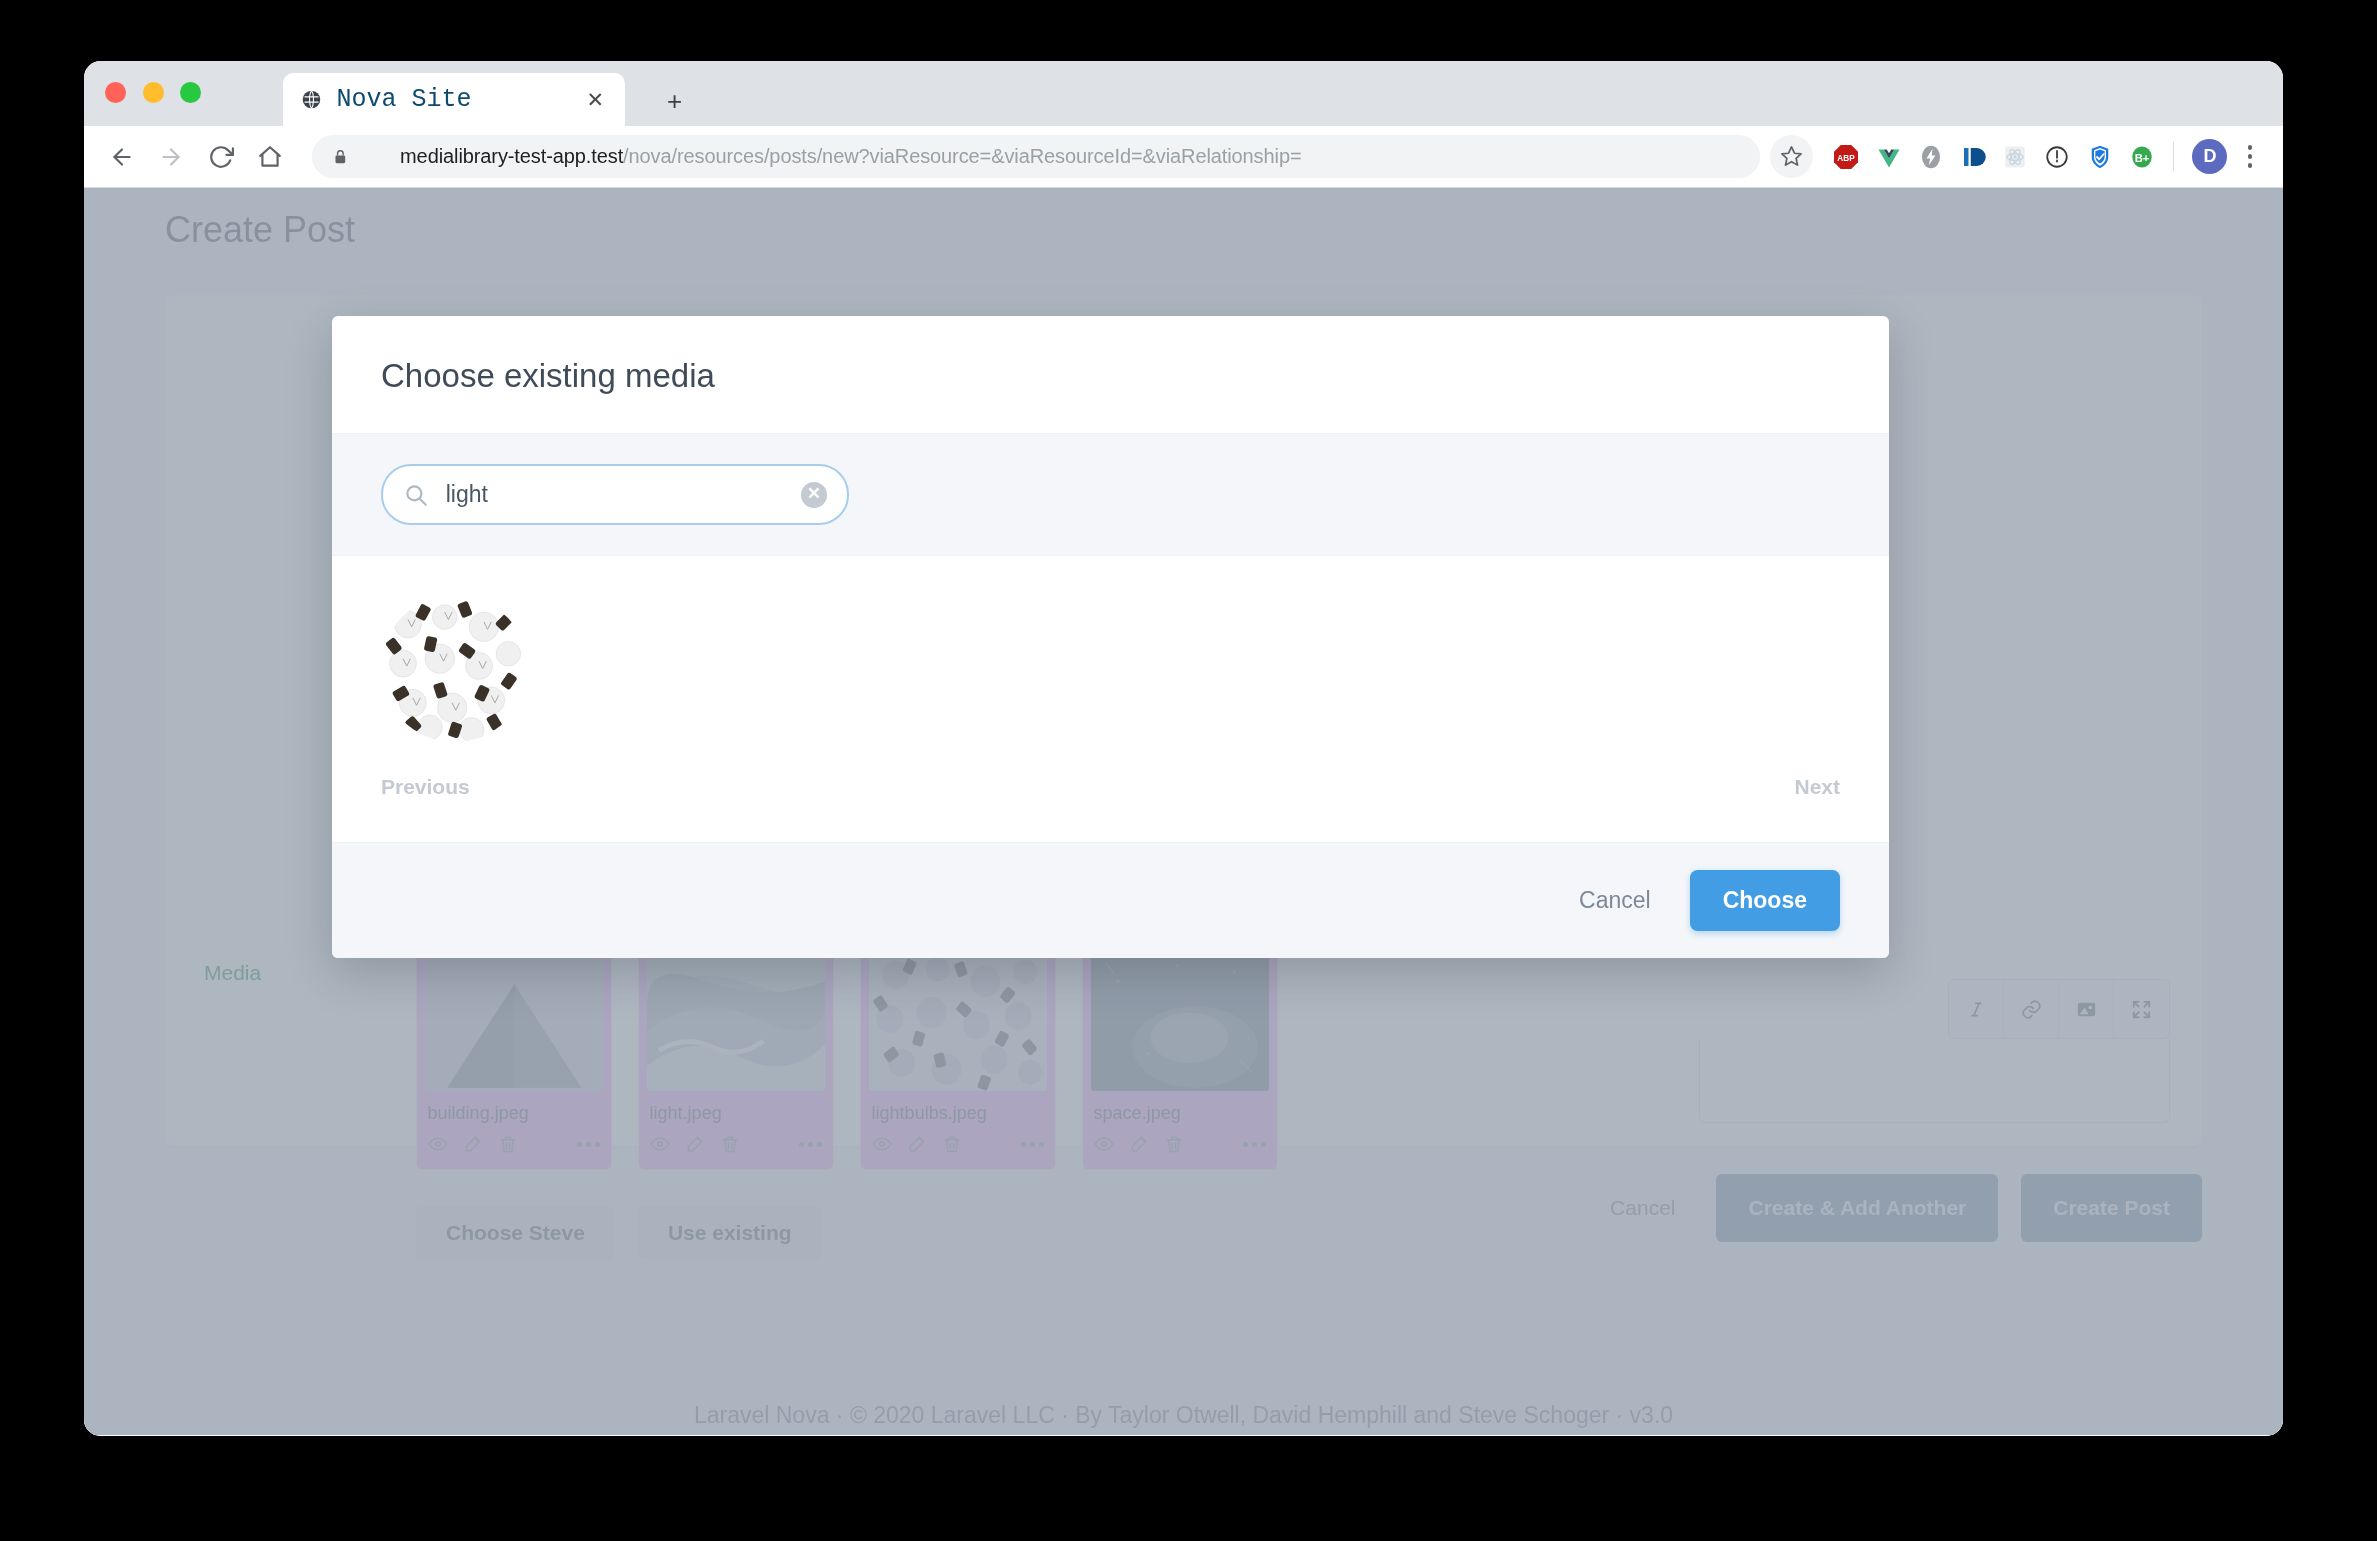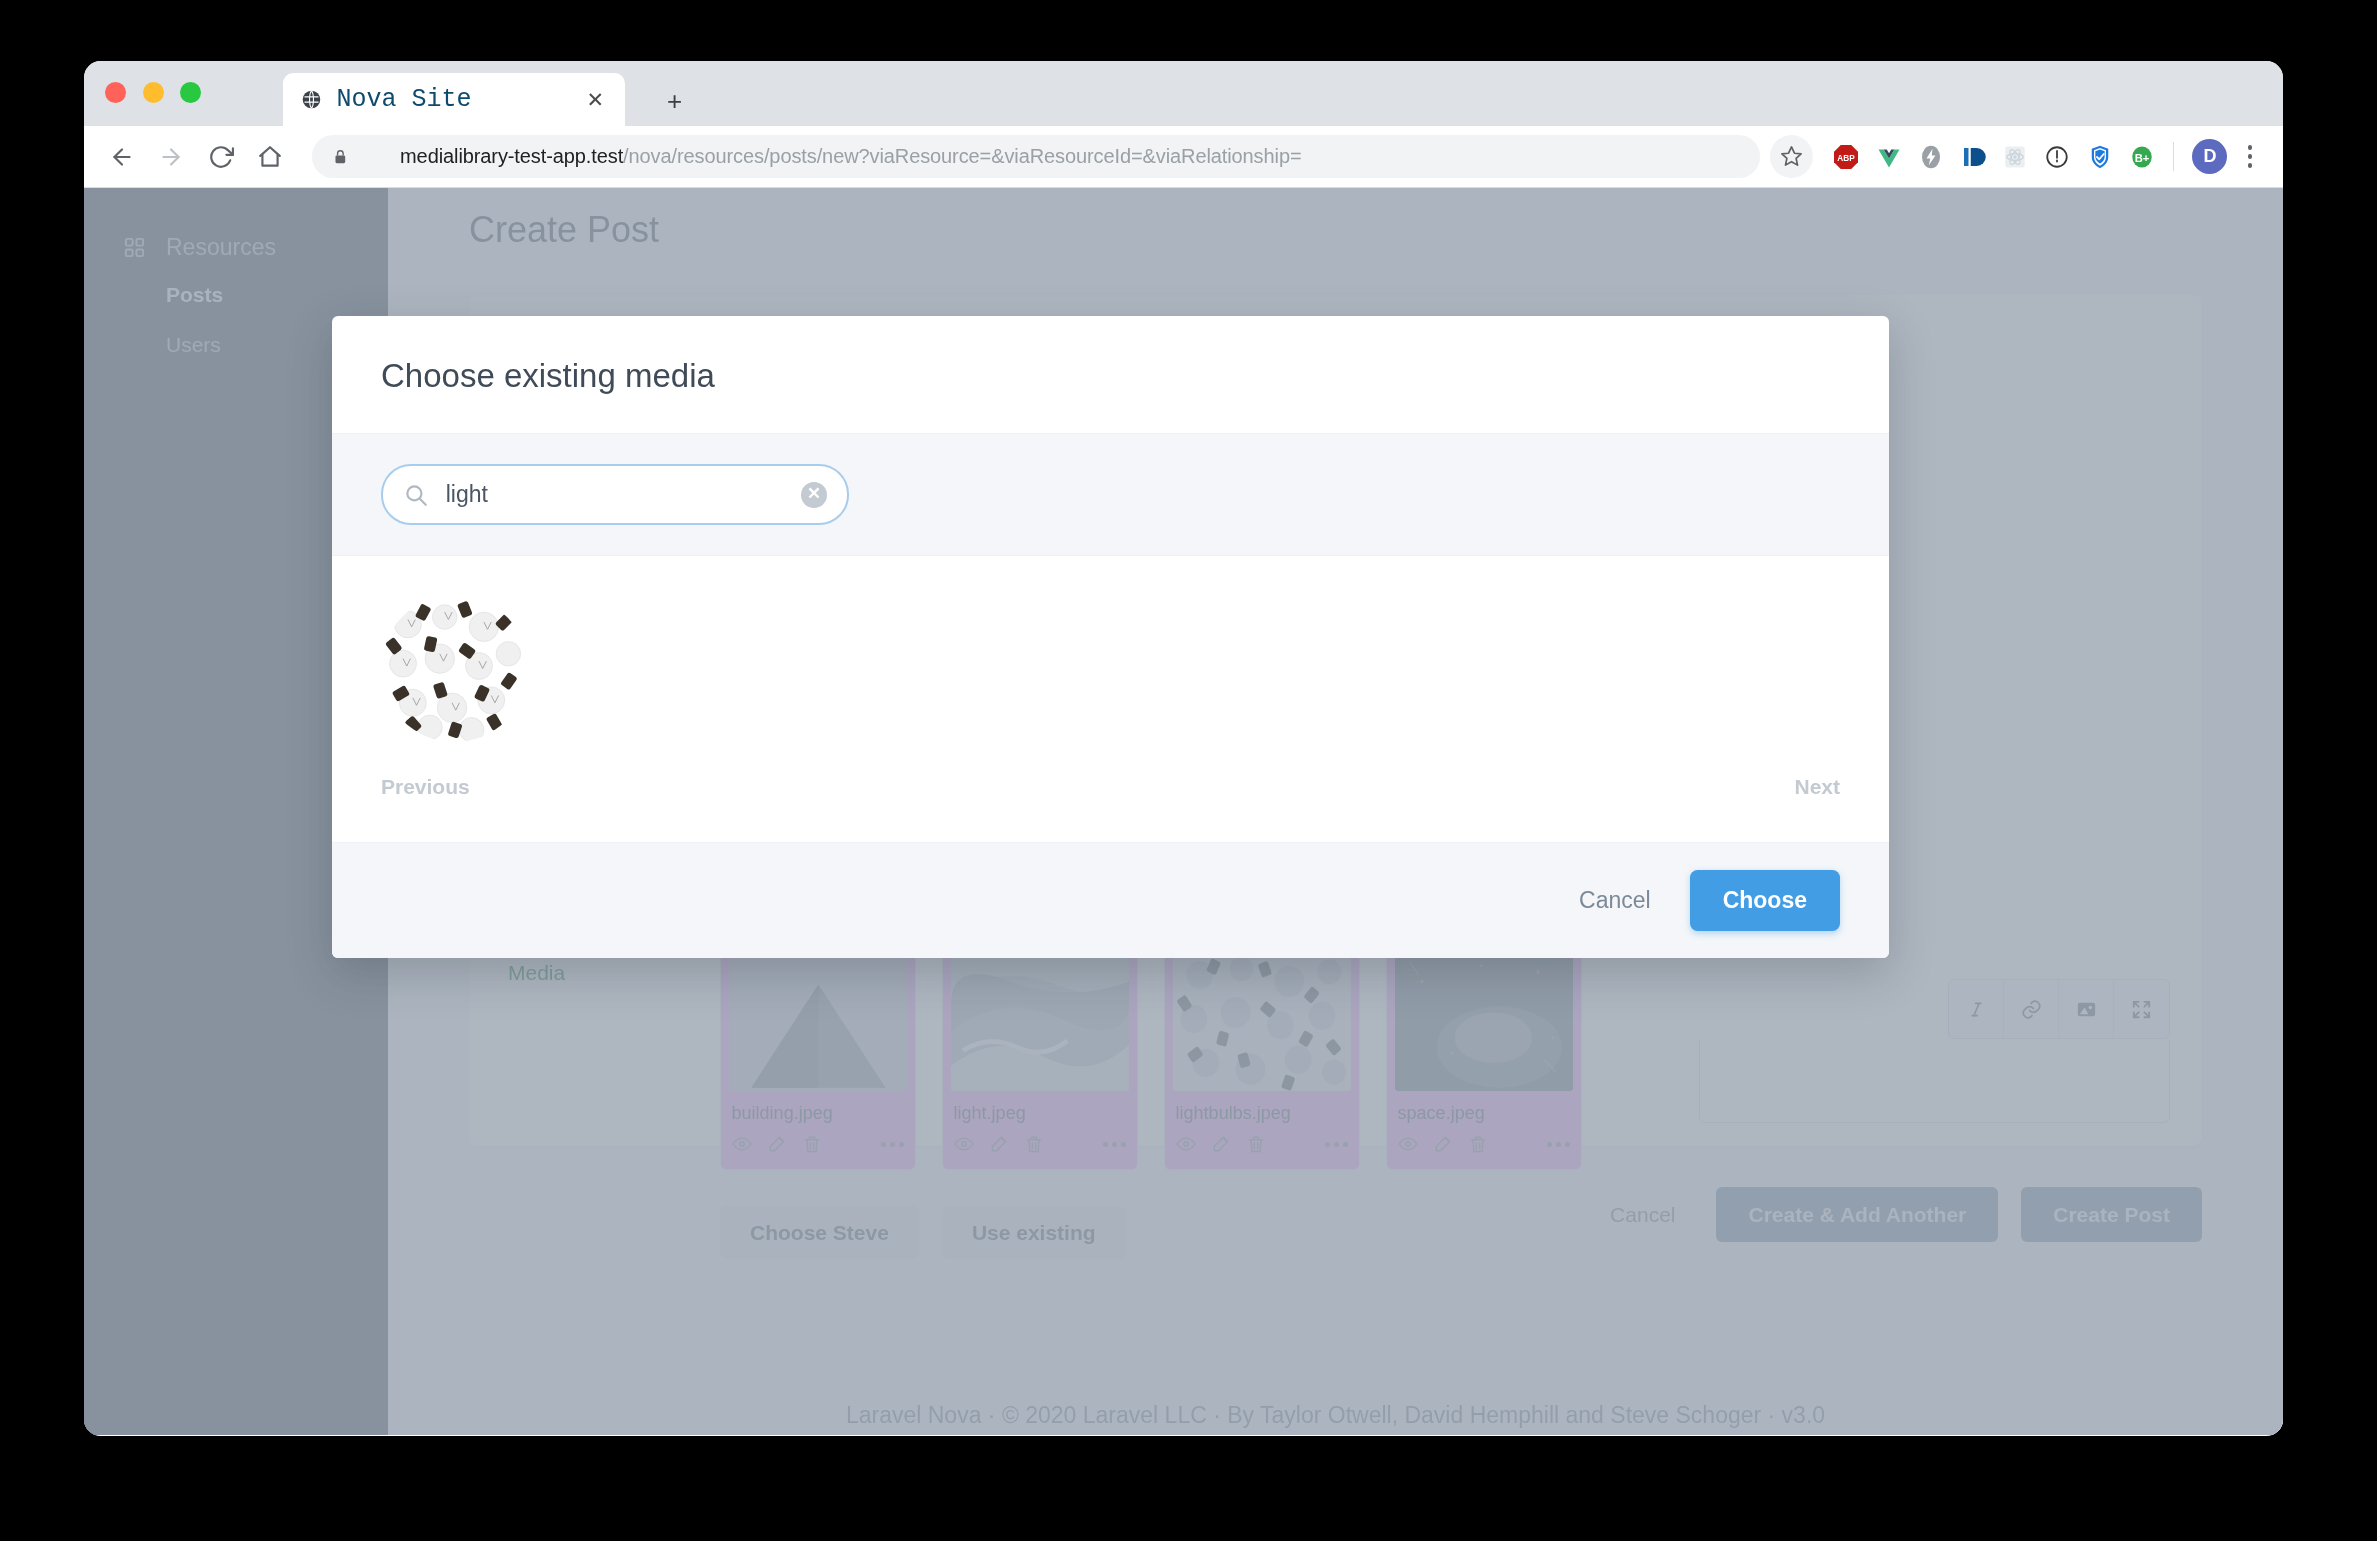--- a/index.html
+++ b/index.html
@@ -289,21 +289,21 @@
     display: flex; align-items: center; gap: 23px;
   }
   .btn-link-cancel {
     font-size: 21px; color: #7c8998; background: none; border: none;
     font-family: "Liberation Sans", sans-serif; padding: 0 18px;
   }
   .btn-primary-muted {
     background: #6f8aa8;
     color: #e8edf2;
     border: none; border-radius: 6px;
-    height: 55px; padding: 0 32px;
+    height: 68px; padding: 0 32px;
     font-size: 21px; font-weight: bold;
     font-family: "Liberation Sans", sans-serif;
   }
   #app-footer {
     position: absolute;
     bottom: 6px; left: 0; right: 0;
     text-align: center;
     font-size: 23px;
     color: #7c8998;
   }
@@ -530,39 +530,20 @@
         <i></i>
         <i></i>
         <i></i>
       </span>
   </div>
 
   <div id="page-viewport">
 
     <div id="app-root">
 
-      <div id="app-sidebar">
-        <div class="sidebar-heading">
-          <span class="grid-icon">
-            <svg width="23" height="23" viewBox="0 0 24 24" fill="none" stroke="#b9c2cc" stroke-width="2">
-                <rect x="3" y="3" width="7" height="7" rx="1.5"></rect>
-                <rect x="14" y="3" width="7" height="7" rx="1.5"></rect>
-                <rect x="3" y="14" width="7" height="7" rx="1.5"></rect>
-                <rect x="14" y="14" width="7" height="7" rx="1.5"></rect>
-              </svg>
-          </span>
-          <span>Resources</span>
-        </div>
-        <div class="sidebar-link active">
-          <span>Posts</span>
-        </div>
-        <div class="sidebar-link">
-          <span>Users</span>
-        </div>
-      </div>
 
       <div id="app-main">
         <h1 id="page-title">Create Post</h1>
 
         <div id="form-card">
 
           <div id="editor-toolbar">
             <span class="tb-btn">
               <svg width="21" height="21" viewBox="0 0 24 24" fill="none" stroke="currentColor" stroke-width="1.8" stroke-linecap="round">
                   <line x1="15" y1="5" x2="9" y2="19"></line>

